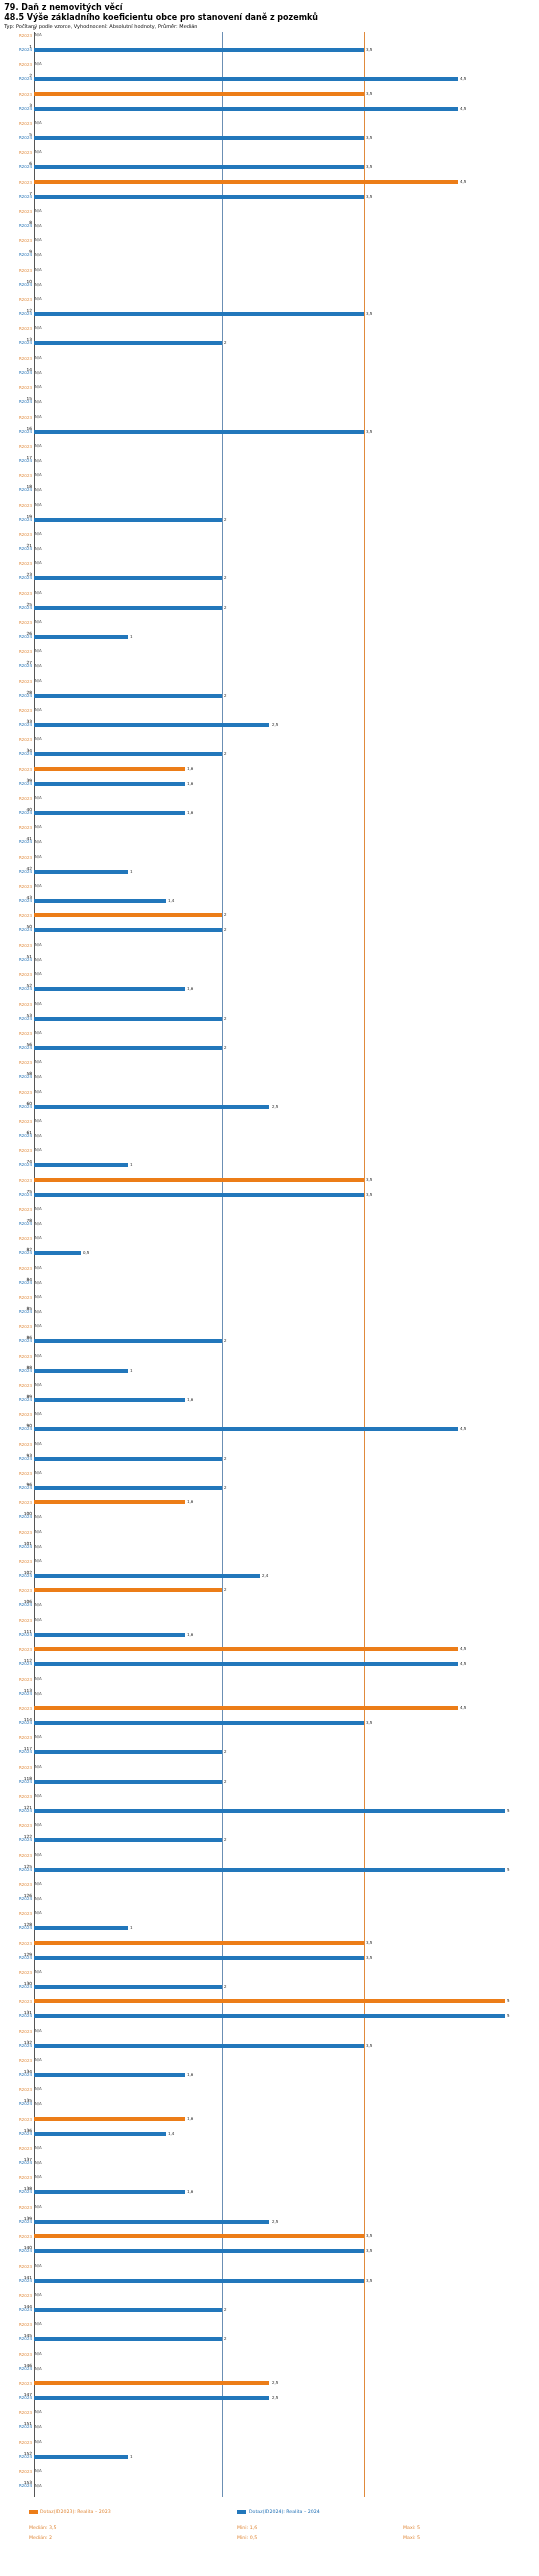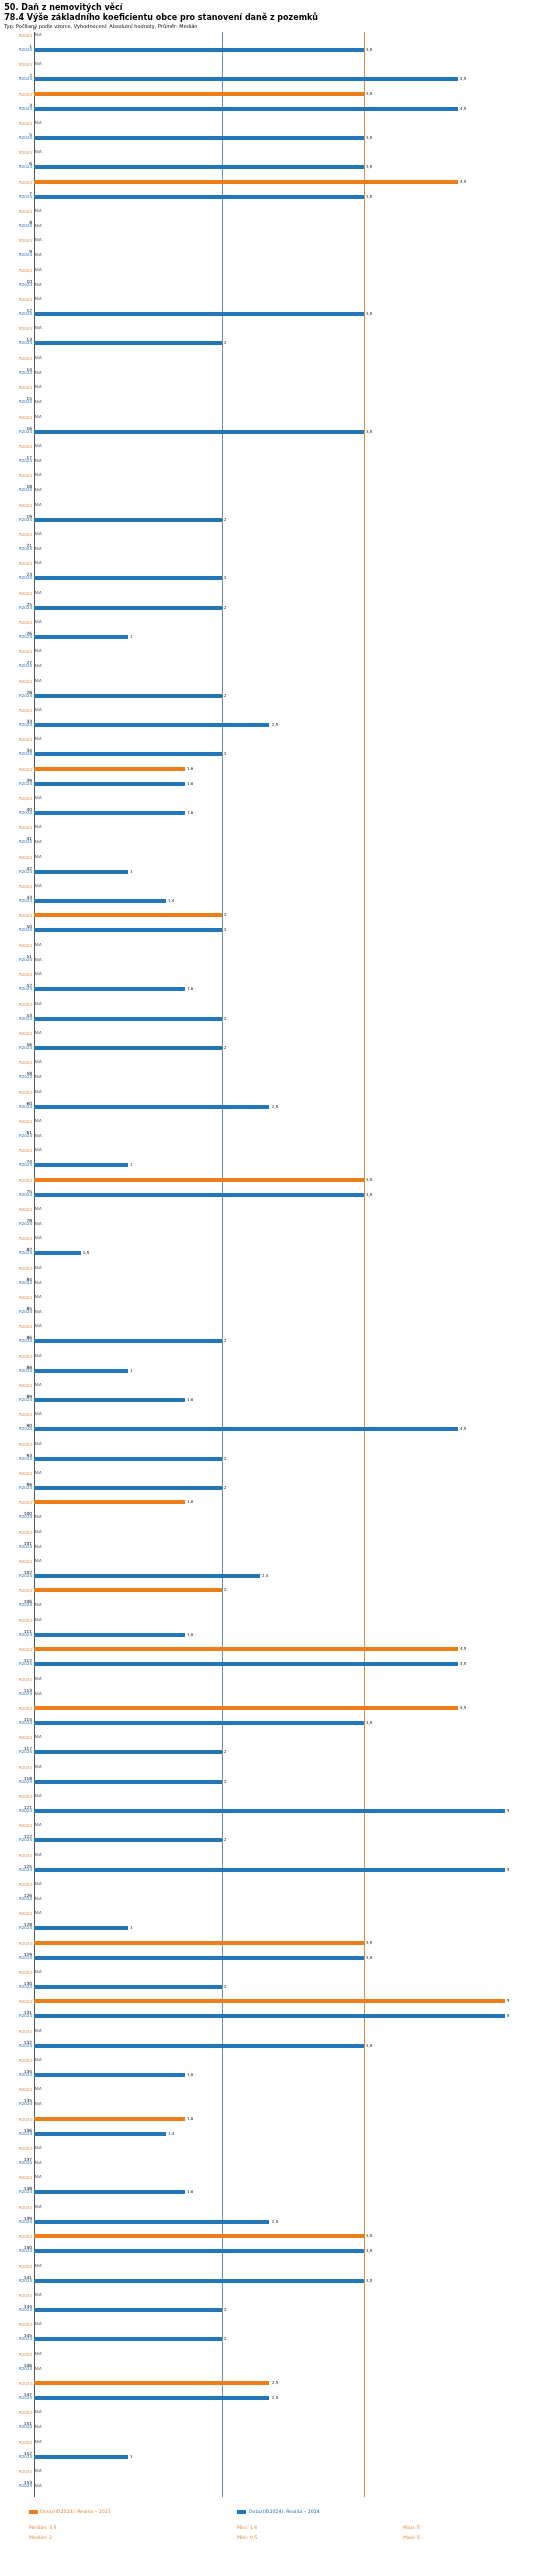--- a/index.html
+++ b/index.html
@@ -30,22 +30,22 @@
   .lgswatch{position:absolute;width:8.6px;height:3.6px;}
   .lg23{color:#e08a3c;}
   .lg24{color:#1f6fb4;}
   .stat{position:absolute;font-size:4.7px;}
 </style>
 </head>
 <body>
 
 <div class="wrap">
 
-  <div class="title1">50. Daň z nemovitých věcí</div>
-  <div class="title2">78.4 Výše základního koeficientu obce pro stanovení daně z pozemků</div>
+  <div class="title1">79. Daň z nemovitých věcí</div>
+  <div class="title2">48.5 Výše základního koeficientu obce pro stanovení daně z pozemků</div>
   <div class="subtitle">Typ: Počítaný podle vzorce, Vyhodnocení: Absolutní hodnoty, Průměr: Medián</div>
 
   <div class="plot" id="plot">
     <div class="axisline zero" style="left:0;"></div>
     <div class="xtick" style="left:0;">0</div>
     <div class="axisline a1" id="ref2024" style="left: 188px;"></div>
     <div class="axisline a2" id="ref2023" style="left: 330px;"></div>
     <div id="rows">
         <div class="grp" style="top: 0px; height: 29px;">
           <div class="glabel" style="top: 11.8px;">1</div>

